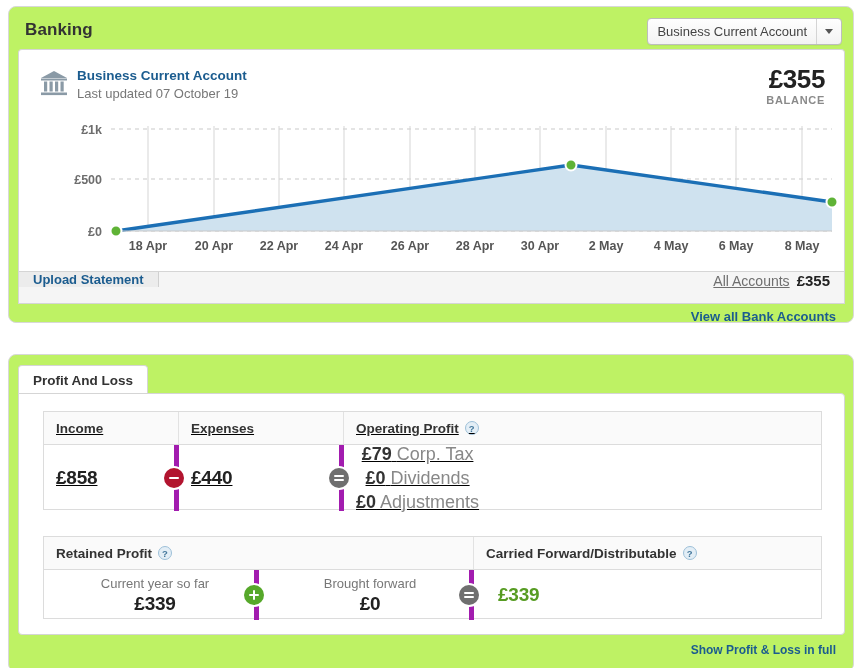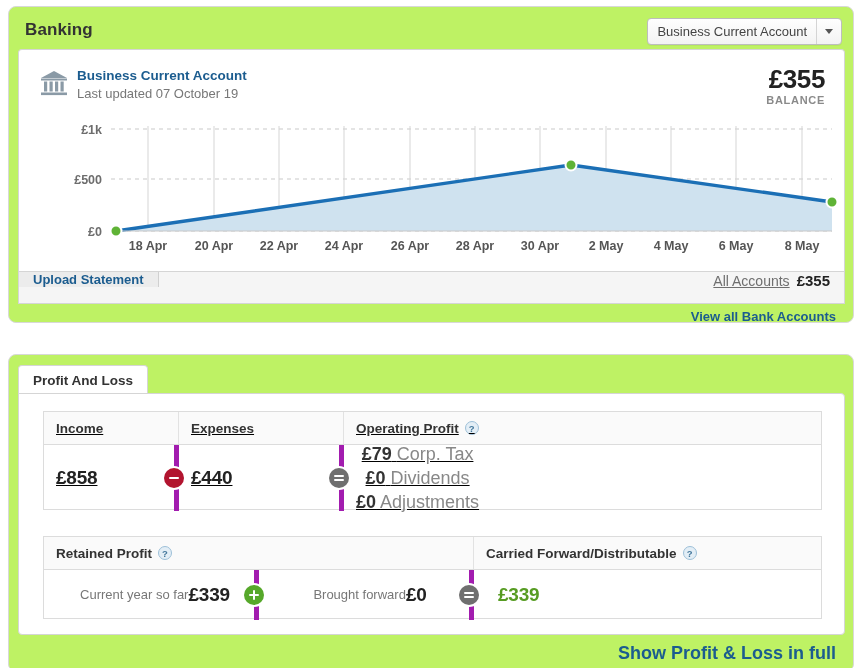--- a/index.html
+++ b/index.html
@@ -221,25 +221,25 @@
   
   .help {
     width: 14px; height: 14px; border-radius: 50%;
     background: #e3eef6; border: 1px solid #9dc0d8;
     color: #44789c; font-size: 9.5px; font-weight: bold;
     display: inline-flex; align-items: center; justify-content: center;
     cursor: pointer; box-sizing: border-box;
   }
 
   .sublabel { font-size: 13px; color: #777777; margin-bottom: 2px; }
-  .stack { display: flex; flex-direction: row; justify-content: center; }
+  .stack { display: flex; flex-direction: column; justify-content: center; }
 
   .show-full {
     position: absolute; right: 17px; top: 288px;
-    font-size: 18px; font-weight: bold; color: #1b5c8f;
+    font-size: 12px; font-weight: bold; color: #1b5c8f;
     cursor: pointer;
   }
 </style>
 </head>
 <body>
 
 <div class="page">
 
   <div class="panel" id="banking-panel">
 

